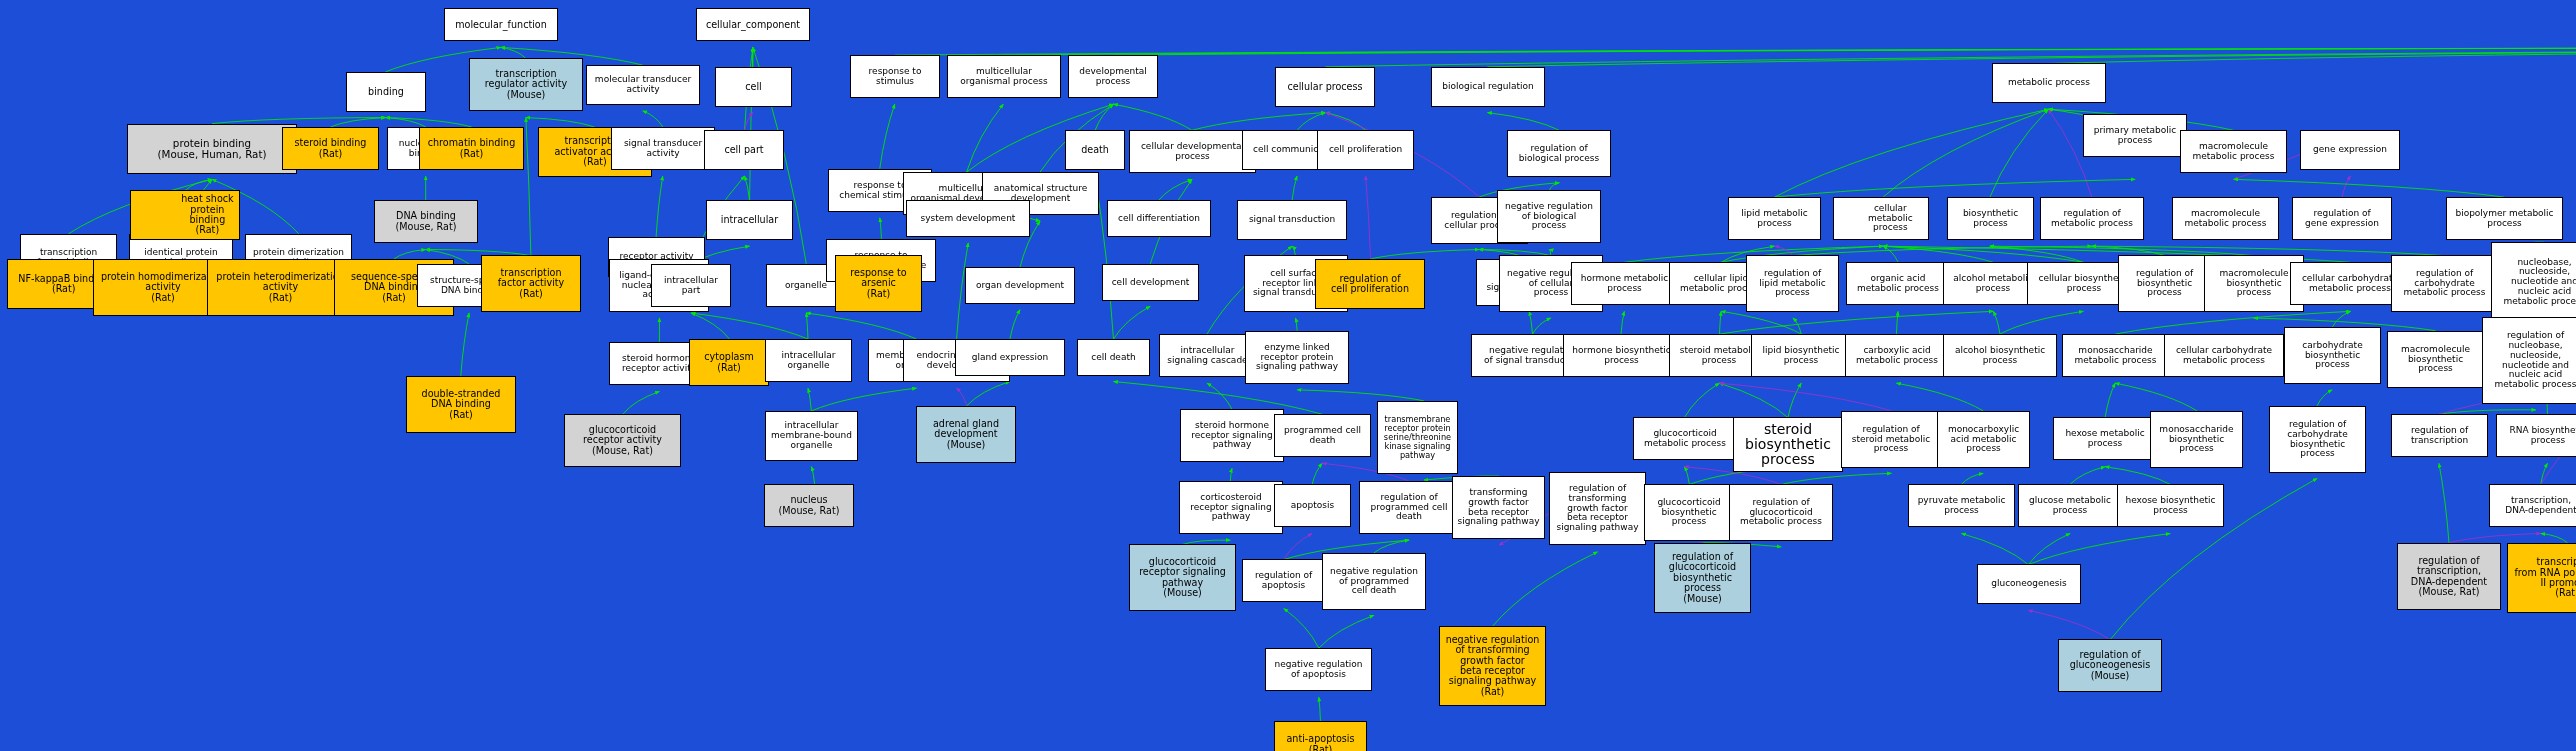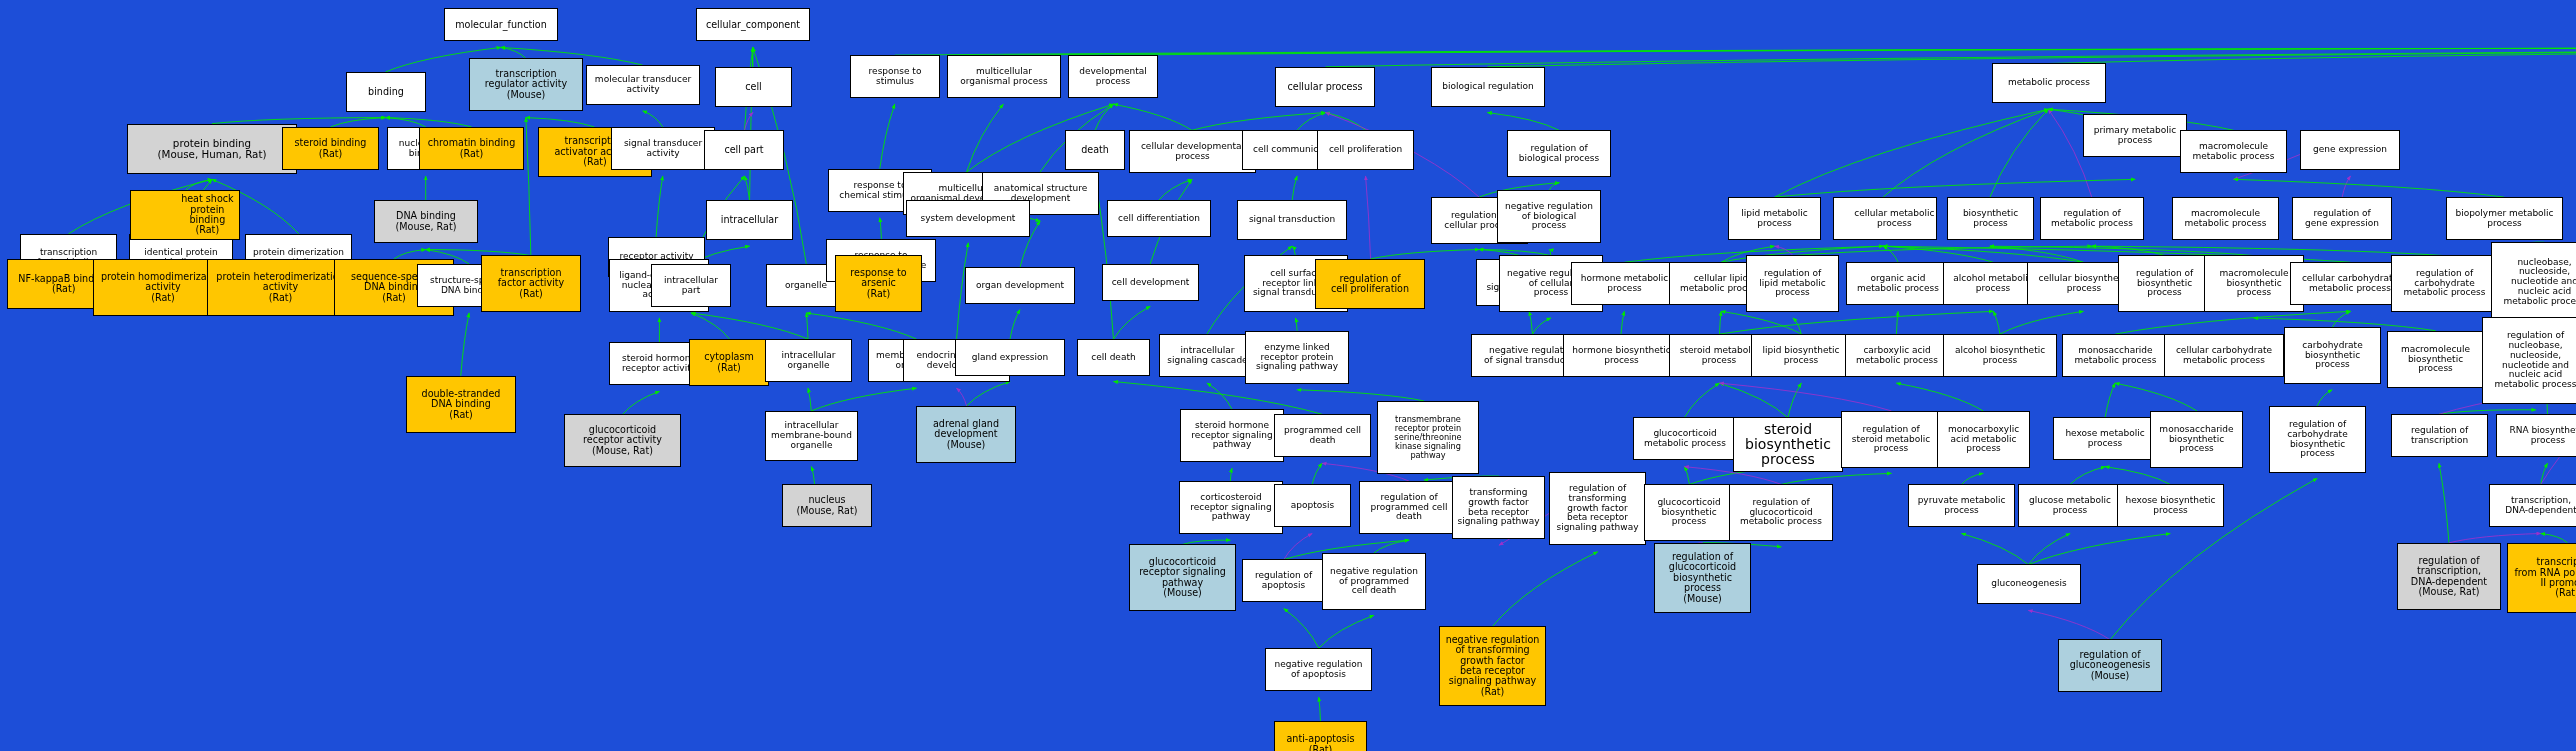--- a/index.html
+++ b/index.html
@@ -302,21 +302,21 @@
       </div>
       <div class="node white" style="left: 765px; top: 339px; width: 87px; height: 43px; font-size: 9px;">
         <span>intracellular<br>organelle</span>
       </div>
       <div class="node white" style="left: 868px; top: 339px; width: 97px; height: 43px; font-size: 9px;">
         <span>membrane-bound<br>organelle</span>
       </div>
       <div class="node white" style="left: 765px; top: 411px; width: 93px; height: 50px; font-size: 9px;">
         <span>intracellular<br>membrane-bound<br>organelle</span>
       </div>
-      <div class="node grey" style="left: 782px; top: 484px; width: 90px; height: 43px; font-size: 9.6px;">
+      <div class="node grey" style="left: 764px; top: 484px; width: 90px; height: 43px; font-size: 9.6px;">
         <span>nucleus<br>(Mouse, Rat)</span>
       </div>
       <div class="node white" style="left: 850px; top: 55px; width: 90px; height: 43px; font-size: 9px;">
         <span>response to<br>stimulus</span>
       </div>
       <div class="node white" style="left: 828px; top: 169px; width: 104px; height: 43px; font-size: 9px;">
         <span>response to<br>chemical stimulus</span>
       </div>
       <div class="node white" style="left: 947px; top: 55px; width: 114px; height: 43px; font-size: 9px;">
         <span>multicellular<br>organismal process</span>
@@ -398,21 +398,21 @@
       </div>
       <div class="node white" style="left: 1431px; top: 197px; width: 97px; height: 47px; font-size: 9px;">
         <span>regulation of<br>cellular process</span>
       </div>
       <div class="node white" style="left: 1497px; top: 190px; width: 104px; height: 53px; font-size: 9px;">
         <span>negative regulation<br>of biological<br>process</span>
       </div>
       <div class="node white" style="left: 1728px; top: 197px; width: 93px; height: 43px; font-size: 9px;">
         <span>lipid metabolic<br>process</span>
       </div>
-      <div class="node white" style="left: 1833px; top: 197px; width: 104px; height: 43px; font-size: 9px; padding-left: 20px;">
+      <div class="node white" style="left: 1833px; top: 197px; width: 96px; height: 43px; font-size: 9px; padding-left: 20px;">
         <span>cellular metabolic<br>process</span>
       </div>
       <div class="node white" style="left: 1947px; top: 197px; width: 87px; height: 43px; font-size: 9px;">
         <span>biosynthetic<br>process</span>
       </div>
       <div class="node white" style="left: 2040px; top: 197px; width: 104px; height: 43px; font-size: 9px;">
         <span>regulation of<br>metabolic process</span>
       </div>
       <div class="node white" style="left: 2172px; top: 197px; width: 107px; height: 43px; font-size: 9px;">
         <span>macromolecule<br>metabolic process</span>
@@ -515,21 +515,21 @@
       </div>
       <div class="node white" style="left: 2497px; top: 334px; width: 97px; height: 43px; font-size: 9px;">
         <span>RNA metabolic<br>process</span>
       </div>
       <div class="node white" style="left: 1180px; top: 409px; width: 104px; height: 53px; font-size: 9px;">
         <span>steroid hormone<br>receptor signaling<br>pathway</span>
       </div>
       <div class="node white" style="left: 1274px; top: 414px; width: 97px; height: 43px; font-size: 9px;">
         <span>programmed cell<br>death</span>
       </div>
-      <div class="node white" style="left: 1377px; top: 401px; width: 102px; height: 73px; font-size: 8.2px;">
+      <div class="node white" style="left: 1377px; top: 401px; width: 81px; height: 73px; font-size: 8.2px;">
         <span>transmembrane<br>receptor protein<br>serine/threonine<br>kinase signaling<br>pathway</span>
       </div>
       <div class="node white" style="left: 1633px; top: 417px; width: 104px; height: 43px; font-size: 9px;">
         <span>glucocorticoid<br>metabolic process</span>
       </div>
       <div class="node white" style="left: 1733px; top: 417px; width: 110px; height: 55px; font-size: 14px;">
         <span>steroid biosynthetic<br>process</span>
       </div>
       <div class="node white" style="left: 1841px; top: 411px; width: 100px; height: 57px; font-size: 9px;">
         <span>regulation of<br>steroid metabolic<br>process</span>

